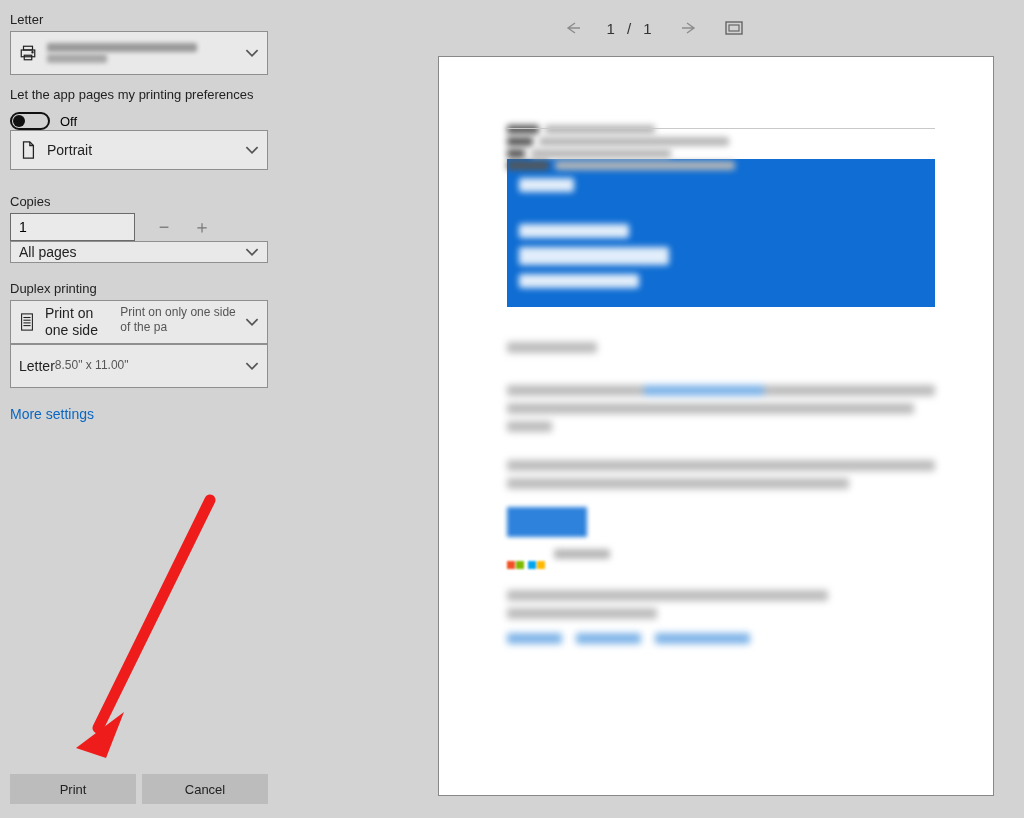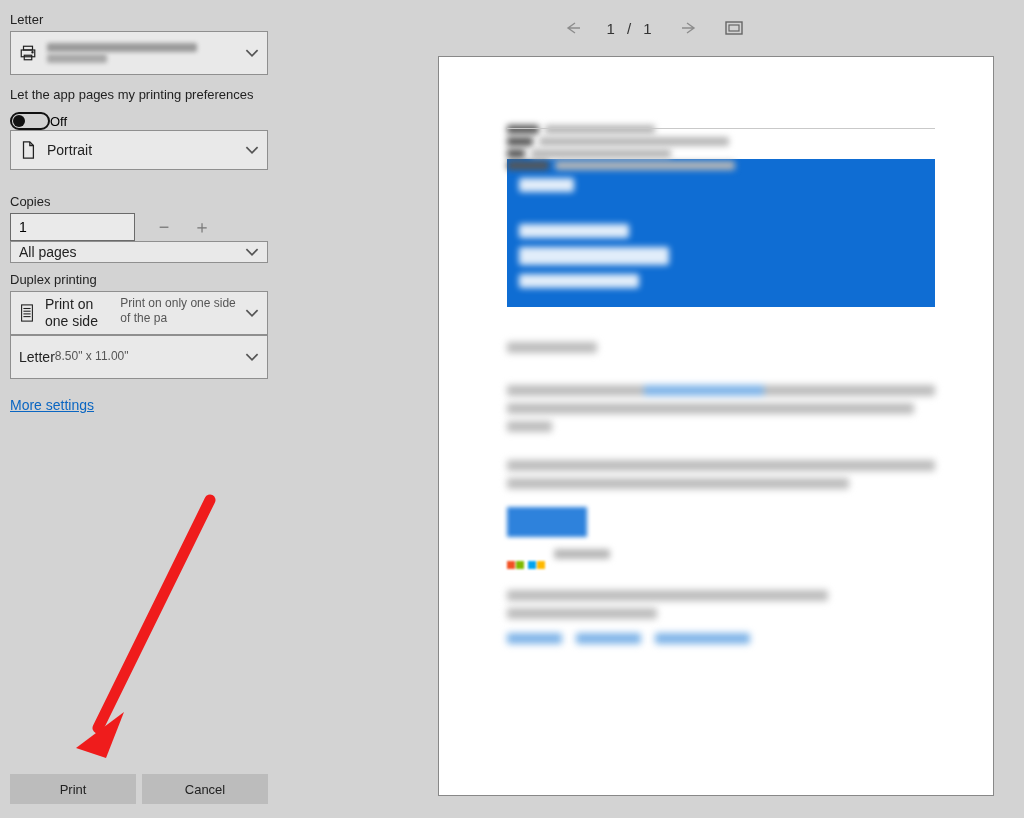--- a/index.html
+++ b/index.html
@@ -16,40 +16,40 @@
     font-size: 14px; color: #222;
   }
   .dd .chev { position: absolute; right: 8px; top: 50%; transform: translateY(-50%); }
   .dd-tall { height: 44px; }
   .dd-sub { display: flex; flex-direction: row; line-height: 1.2; }
   .dd-sub .sub { font-size: 12px; color: #555; }
 
   .icon-box { width: 18px; margin-right: 10px; display: flex; justify-content: center; }
 
   
-  .toggle-row { display: flex; align-items: center; margin-top: 6px; }
+  .toggle-row { display: flex; align-items: center; gap: 10px; margin-top: 6px; }
   .toggle {
     width: 40px; height: 18px; border: 2px solid #111; border-radius: 10px;
     position: relative; background: transparent;
   }
   .toggle .knob {
     width: 12px; height: 12px; border-radius: 50%; background: #111;
     position: absolute; left: 1px; top: 1px;
   }
   .toggle-text { font-size: 13px; }
 
   
   .copies-row { display: flex; align-items: center; gap: 20px; }
   .copies-input {
     width: 125px; height: 28px; border: 1px solid #6a6a6a; background: #eaeaea;
     font-size: 14px; padding: 0 8px;
   }
   .step-btn { width: 18px; height: 18px; display: flex; align-items: center; justify-content: center; color: #777; font-size: 18px; }
 
-  .link { color: #0a66c2; font-size: 14px; text-decoration: underline; margin-top: 18px; cursor: pointer; }
+  .link { color: #0a66c2; font-size: 14px; margin-top: 18px; cursor: pointer; }
 
   .btn-row { margin-top: auto; display: flex; gap: 6px; padding-bottom: 14px; }
   .btn {
     flex: 1; height: 30px; background: #bcbcbc; border: none;
     font-size: 13px; color: #222; display: flex; align-items: center; justify-content: center;
   }
 
   
   .blur-line { height: 9px; border-radius: 2px; filter: blur(2px); margin: 2px 0; }
   .bl-a { width: 150px; background: #9a9a9a; }
@@ -154,21 +154,21 @@
 
   <div class="dd" style="height:22px">
     <span>All pages</span>
     <span class="chev">
       <svg width="14" height="14" viewBox="0 0 10 10">
           <path d="M1 3 L5 7 L9 3" fill="none" stroke="#555" stroke-width="1.2"></path>
         </svg>
     </span>
   </div>
 
-  <div class="field-label" style="margin-top:9px">Duplex printing</div>
+  <div class="field-label" style="margin-top:18px">Duplex printing</div>
   <div class="dd dd-tall">
     <span class="icon-box">
       <svg width="16" height="18" viewBox="0 0 16 20" fill="none" stroke="#222" stroke-width="1.2">
         <rect x="2" y="1" width="12" height="18"></rect>
           <line x1="4" y1="5" x2="12" y2="5"></line>
         <line x1="4" y1="8" x2="12" y2="8"></line>
           <line x1="4" y1="11" x2="12" y2="11"></line>
           <line x1="4" y1="14" x2="12" y2="14"></line>
       </svg>
     </span>

